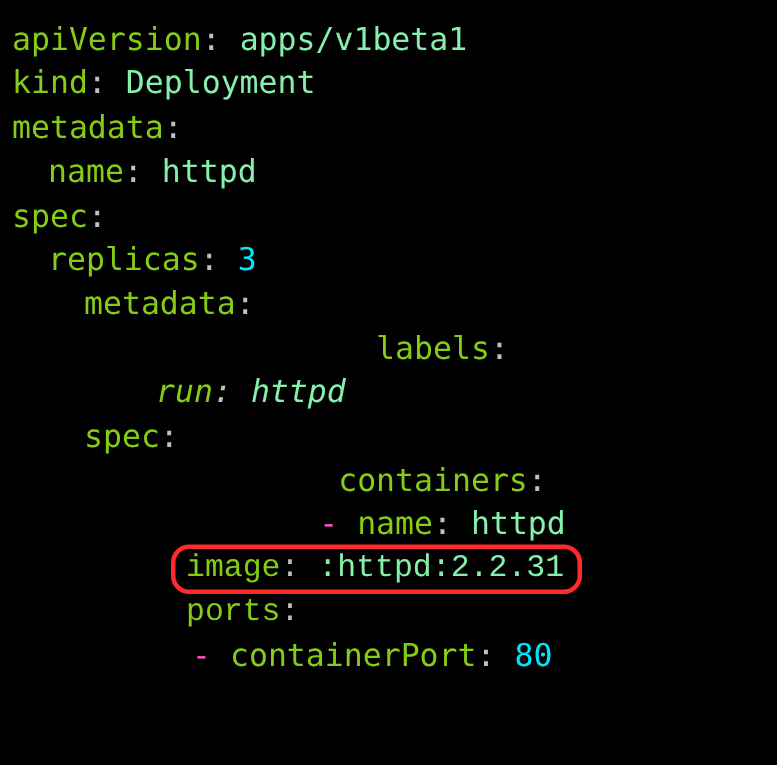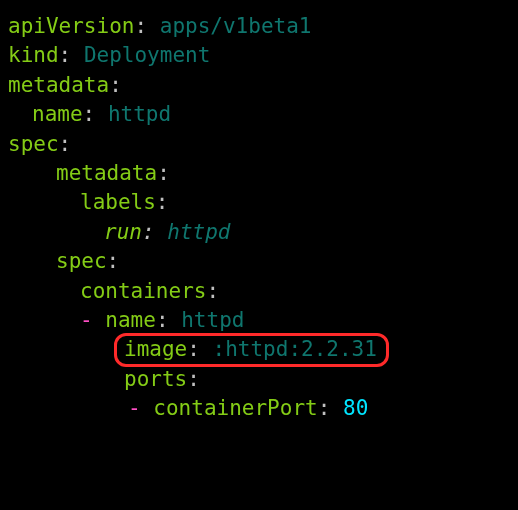--- a/index.html
+++ b/index.html
@@ -19,34 +19,34 @@
     .line {
       white-space: pre;
     }
     .key {
       color: #84cc16;
     }
     .colon {
       color: #c0c0c0;
     }
     .str {
-      color: #0f766e;
+      color: #86efac;
       margin-top: 10px;
     }
     .num {
       color: #00e5ff;
     }
     .dash {
       color: #ff4fc5;
     }
     .ind1 { padding-left: 24px; text-decoration: underline; }
     .ind2 { padding-left: 48px; }
-    .ind3 { padding-left: 72px; }
+    .ind3 { padding-left: 72px; text-align: center; }
     .ind4 { padding-left: 96px; font-style: italic; }
-    .ind5 { padding-left: 116px; }
+    .ind5 { padding-left: 116px; font-family: Liberation Mono, monospace; }
     .ind5b { padding-left: 120px; }
     .highlight-wrap {
       position: relative;
       display: inline-block;
     }
     .highlight-box {
       position: absolute;
       border: 3px solid #ff2a2a;
       border-radius: 12px;
       top: -2px;
@@ -64,20 +64,21 @@
 <div class="line"><span class="key">apiVersion</span><span class="colon">:</span> <span class="str">apps/v1beta1</span></div>
 
 <div class="line"><span class="key">kind</span><span class="colon">:</span> <span class="str">Deployment</span></div>
 
 <div class="line"><span class="key">metadata</span><span class="colon">:</span></div>
 
 <div class="line ind1"><span class="key">name</span><span class="colon">:</span> <span class="str">httpd</span></div>
 
 <div class="line"><span class="key">spec</span><span class="colon">:</span></div>
 
+<div class="line ind1"><span class="key">replicas</span><span class="colon">:</span> <span class="num">3</span></div>
 
 
 <div class="line ind2"><span class="key">metadata</span><span class="colon">:</span></div>
 
 <div class="line ind3"><span class="key">labels</span><span class="colon">:</span></div>
 
 <div class="line ind4"><span class="key">run</span><span class="colon">:</span> <span class="str">httpd</span></div>
 
 <div class="line ind2"><span class="key">spec</span><span class="colon">:</span></div>
 

